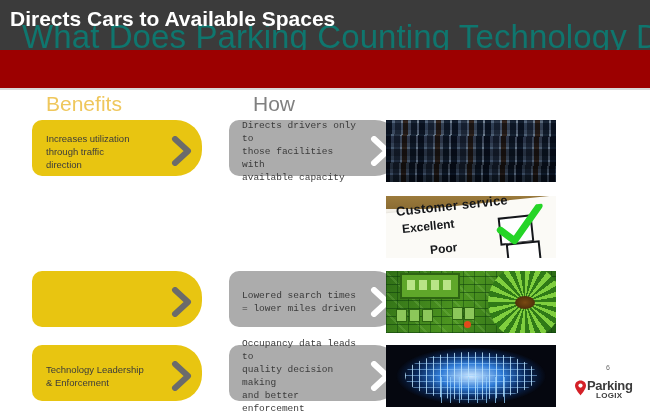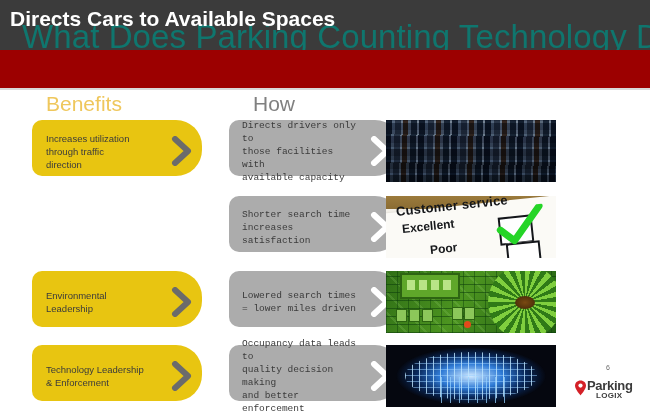--- a/index.html
+++ b/index.html
@@ -253,51 +253,40 @@
             <path d="M5 3 L18 15 L5 27" fill="none" stroke="#ffffff" stroke-width="6" stroke-linecap="round" stroke-linejoin="round"></path>
           </svg>
       </div>
     </div>
   </div>
   <div class="pic p0">
     <div class="lot"></div>
   </div>
 
   <div class="row r1">
-    <div class="block how">
-      <div class="block-text">Shorter search time
-increases satisfaction</div>
-      <div class="chev">
-        <svg viewBox="0 0 24 30">
-            <path d="M5 3 L18 15 L5 27" fill="none" stroke="#ffffff" stroke-width="6" stroke-linecap="round" stroke-linejoin="round"></path>
-          </svg>
-      </div>
-    </div>
   </div>
   <div class="pic p1">
     <div class="survey">
       <div class="tanstrip"></div>
       <div class="paper"></div>
       <div class="lbl cs">Customer service</div>
       <div class="lbl ex">Excellent</div>
       <div class="lbl po">Poor</div>
       <div class="box b1"></div>
       <div class="box b2"></div>
       <div class="tick">
         <svg viewBox="0 0 52 40" width="52" height="40">
             <path d="M6 22 L19 34 L47 2" fill="none" stroke="#25d527" stroke-width="7" stroke-linecap="round" stroke-linejoin="round"></path>
           </svg>
       </div>
     </div>
   </div>
 
   <div class="row r2">
     <div class="block benefit">
-      <div class="block-text">Environmental
-Leadership</div>
       <div class="chev">
         <svg viewBox="0 0 24 30">
             <path d="M5 3 L18 15 L5 27" fill="none" stroke="#6b6b6b" stroke-width="6" stroke-linecap="round" stroke-linejoin="round"></path>
           </svg>
       </div>
     </div>
     <div class="block how">
       <div class="block-text">Lowered search times
 = lower miles driven</div>
       <div class="chev">

